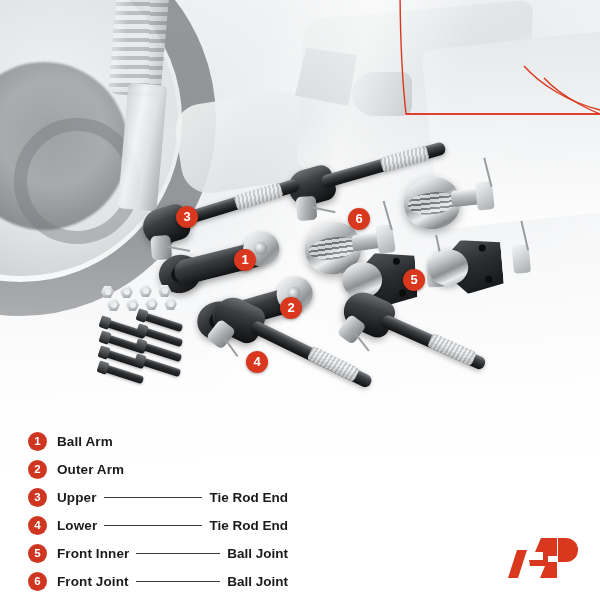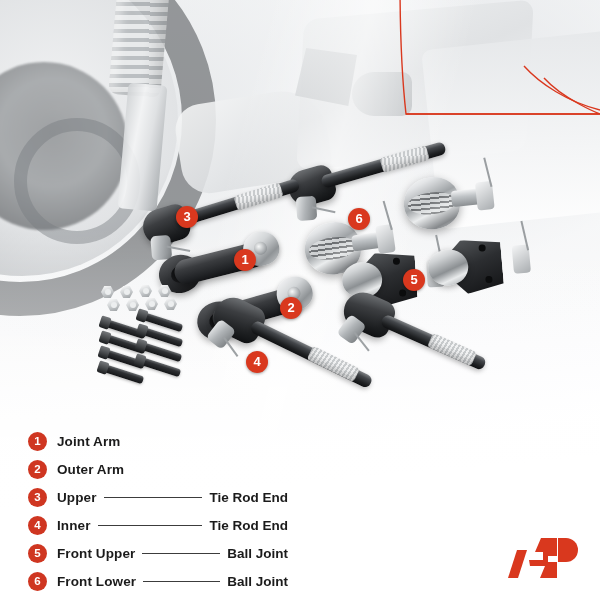--- a/index.html
+++ b/index.html
@@ -600,56 +600,56 @@
       <div class="callout" style="left: 176px; top: 206px;">3</div>
       <div class="callout" style="left: 246px; top: 351px;">4</div>
       <div class="callout" style="left: 403px; top: 269px;">5</div>
       <div class="callout" style="left: 348px; top: 208px;">6</div>
     </div>
 
   <div class="legend">
 
     <div class="legend-row">
       <span class="legend-badge">1</span>
-      <span class="legend-label">Joint Arm</span>
+      <span class="legend-label">Ball Arm</span>
       <span class="legend-leader hidden"></span>
 
     </div>
 
     <div class="legend-row">
       <span class="legend-badge">2</span>
       <span class="legend-label">Outer Arm</span>
       <span class="legend-leader hidden"></span>
 
     </div>
 
     <div class="legend-row">
       <span class="legend-badge">3</span>
       <span class="legend-label">Upper</span>
       <span class="legend-leader"></span>
       <span class="legend-value">Tie Rod End</span>
     </div>
 
     <div class="legend-row">
       <span class="legend-badge">4</span>
-      <span class="legend-label">Inner</span>
+      <span class="legend-label">Lower</span>
       <span class="legend-leader"></span>
       <span class="legend-value">Tie Rod End</span>
     </div>
 
     <div class="legend-row">
       <span class="legend-badge">5</span>
-      <span class="legend-label">Front Upper</span>
+      <span class="legend-label">Front Inner</span>
       <span class="legend-leader"></span>
       <span class="legend-value">Ball Joint</span>
     </div>
 
     <div class="legend-row">
       <span class="legend-badge">6</span>
-      <span class="legend-label">Front Lower</span>
+      <span class="legend-label">Front Joint</span>
       <span class="legend-leader"></span>
       <span class="legend-value">Ball Joint</span>
     </div>
 
   </div>
 
   <svg class="brand-logo" viewBox="0 0 82 46">
     <g fill="#d9381e">
       <polygon points="12,42 22,42 31,14 21,14"></polygon>
       <polygon points="33,24 47,24 47,16 39,16 45,2 61,2 61,20 52,20 52,26 61,26 61,42 44,42 49,30 34,30"></polygon>

